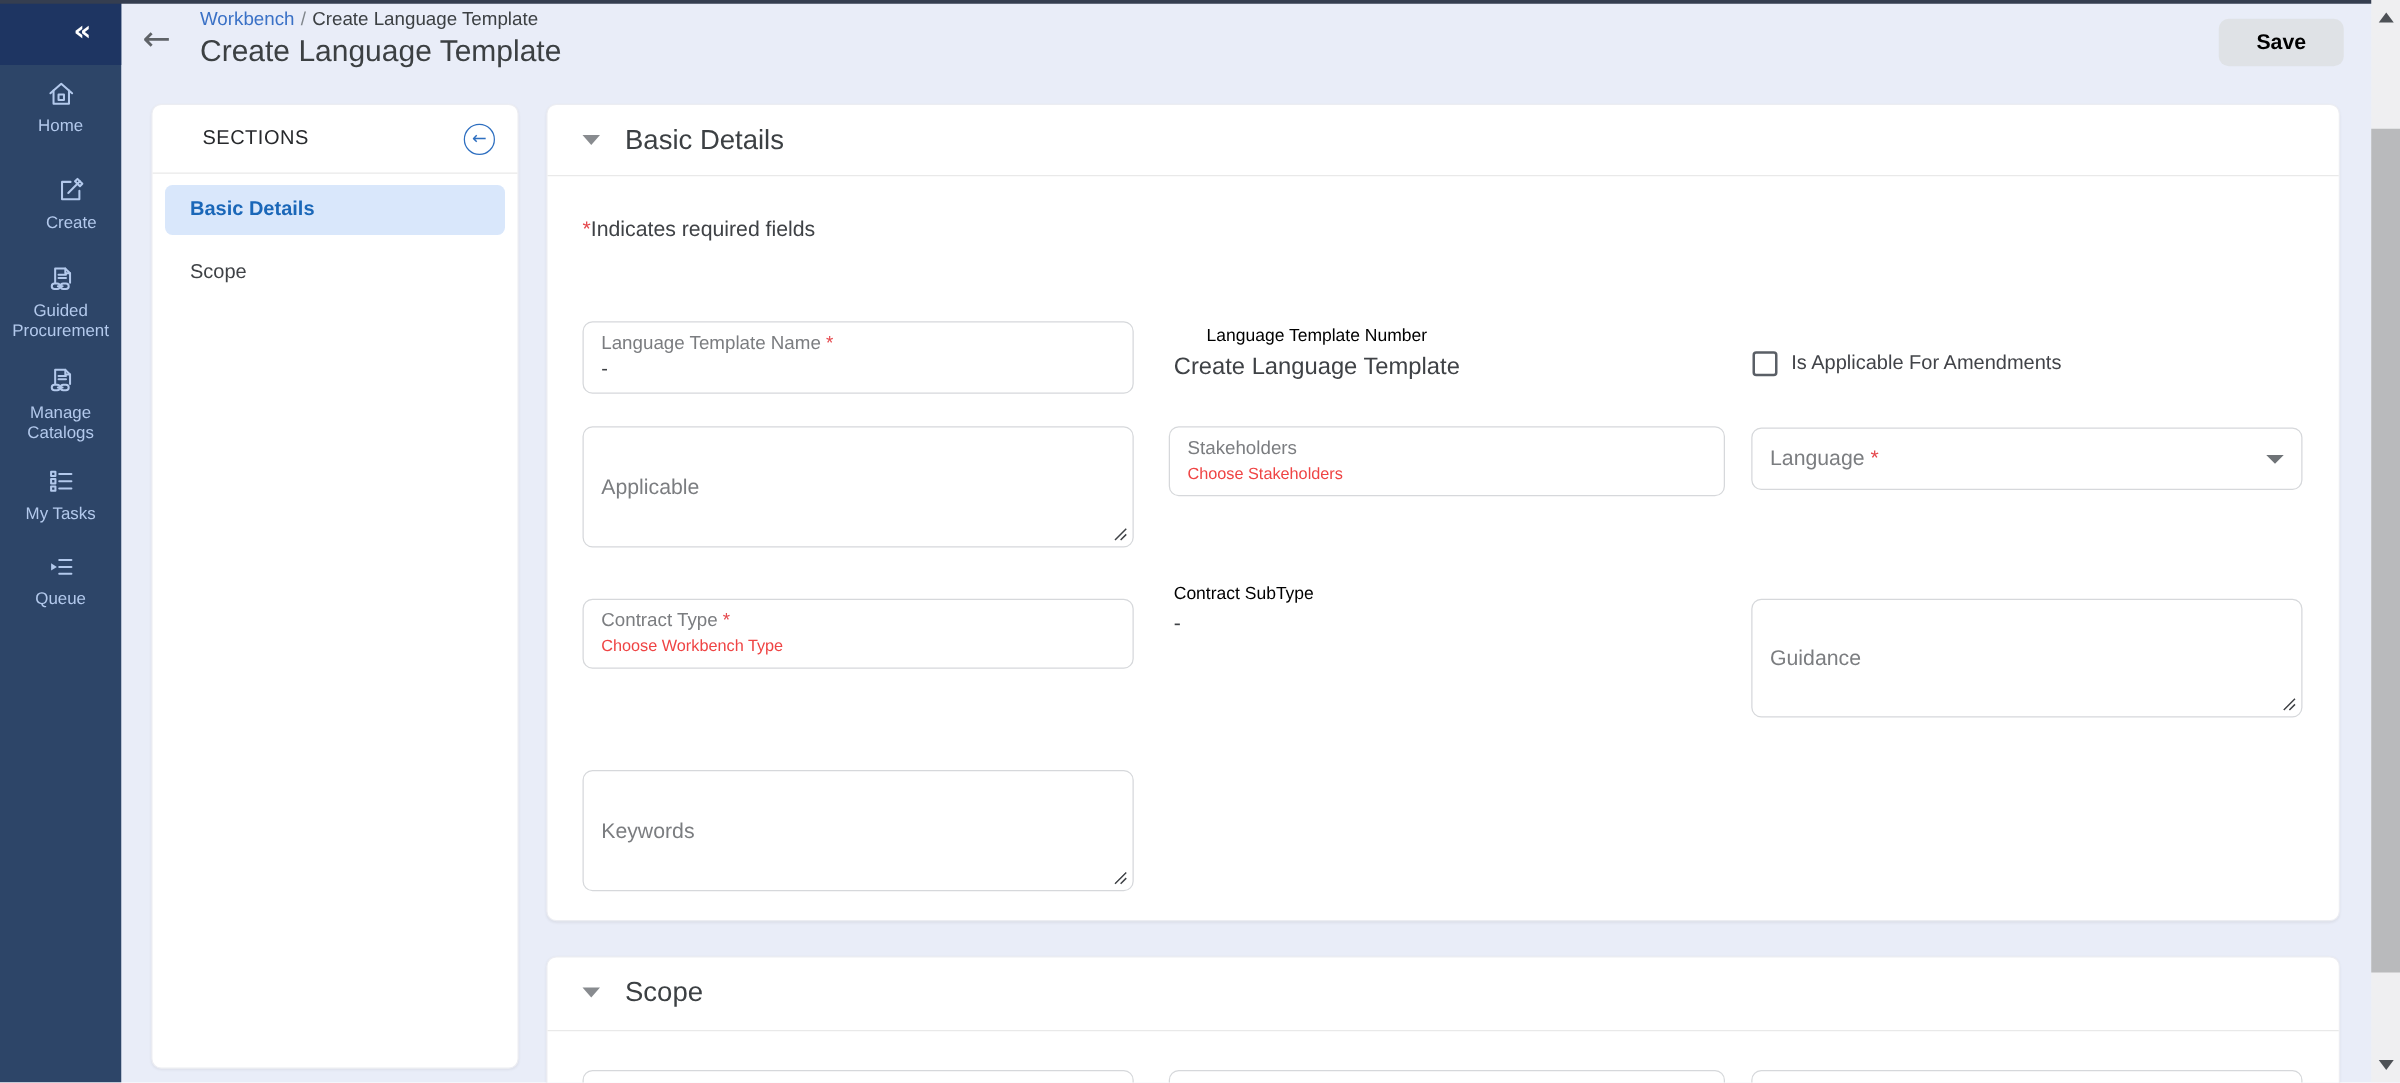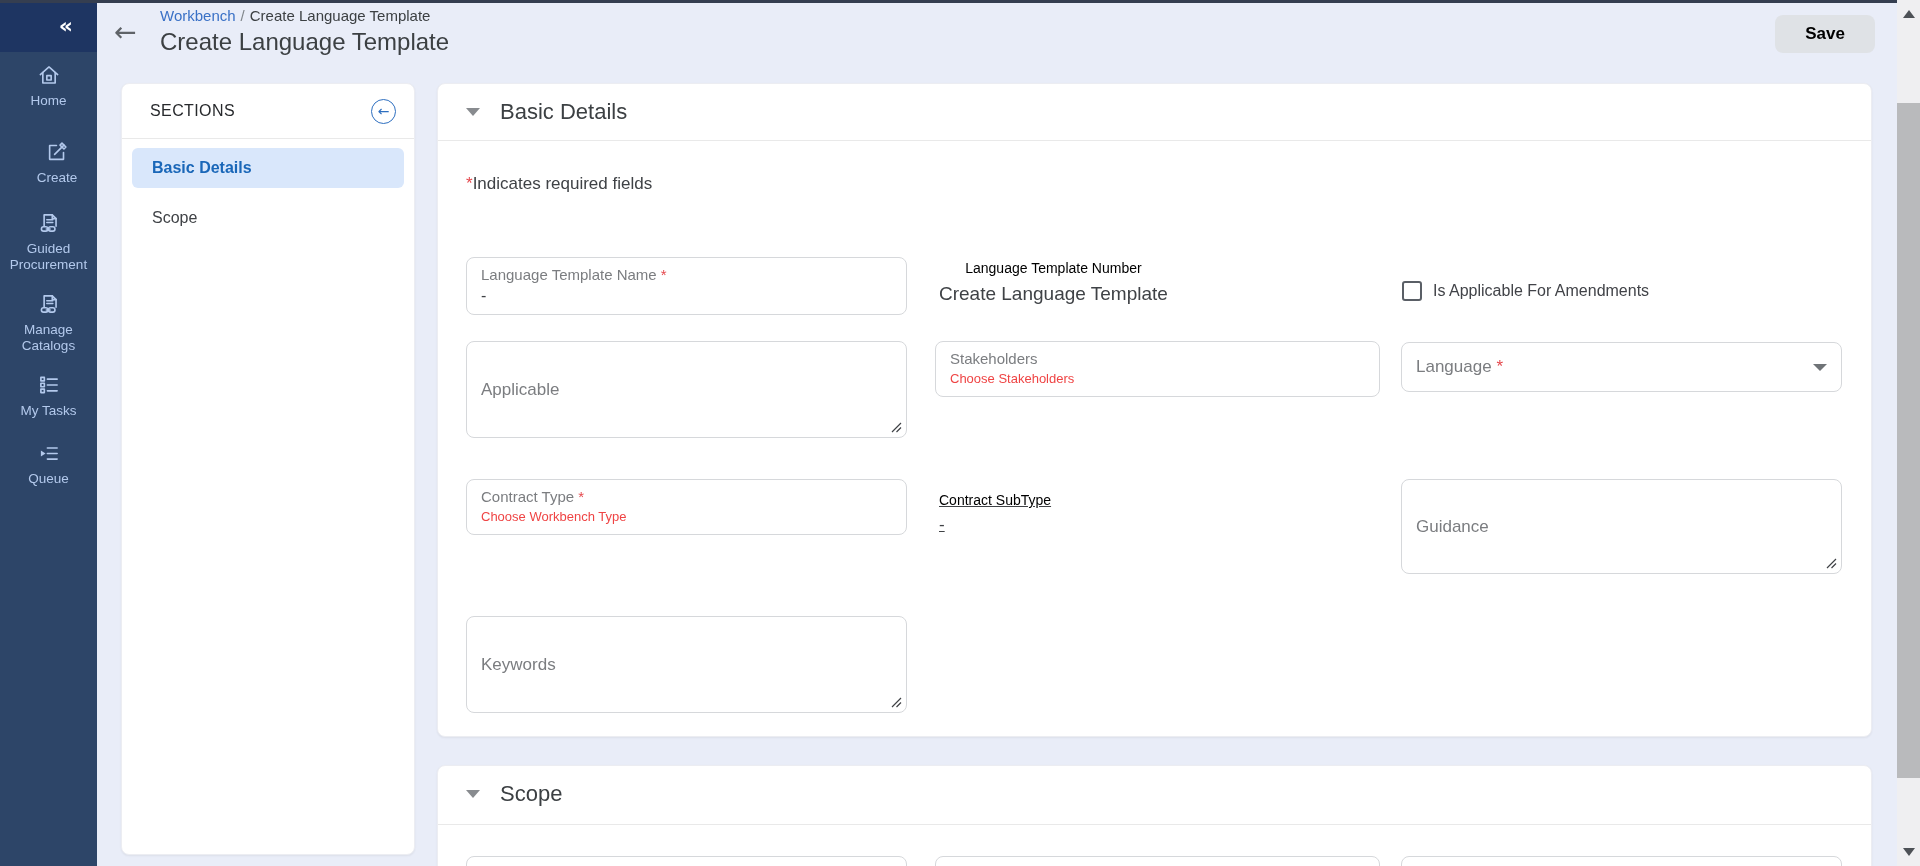--- a/index.html
+++ b/index.html
@@ -46,21 +46,21 @@
 
   
   .card {
     position:absolute; background:#ffffff; border:1px solid #ecedf2; border-radius:8px;
     box-shadow:0 1px 2px rgba(60,64,67,.08);
   }
   .card-divider { position:absolute; left:0; right:0; height:1px; background:#e9e9e9; }
 
   
   .sections-card { left:121px; top:83px; width:294px; height:772px; }
-  .sections-head { height:54px; display:flex; align-items:center; padding:0 18px 0 28px;text-align:right; }
+  .sections-head { height:54px; display:flex; align-items:center; padding:0 18px 0 40px;text-align:right; }
   .sections-title { font-size:16px; color:#27292c; letter-spacing:.4px; }
   .panel-collapse-btn {
     margin-left:auto; width:25px; height:25px; border-radius:50%;
     border:1.5px solid #2e6fc0; background:#fff; color:#2e6fc0;
     display:flex; align-items:center; justify-content:center;
     font-size:14px; line-height:1; cursor:pointer;
   }
   .section-item {
     margin:10px 10px 10px 10px; height:40px; border-radius:6px;
     display:flex; align-items:center; padding-left:20px;
@@ -249,21 +249,21 @@
   <div class="select-box" style="left:963px; top:258px; width:441px; height:50px;">
     <span class="select-label"><span>Language</span>&nbsp;<span class="req">*</span></span>
     <span class="caret-down"></span>
   </div>
 
   <div class="field-box" style="left:28px; top:395px; width:441px; height:56px;">
     <div class="fb-label"><span>Contract Type</span>&nbsp;<span class="req">*</span></div>
     <div class="fb-link">Choose Workbench Type</div>
   </div>
 
-  <div class="text-field" style="left:501px; top:408px;text-decoration:underline;">
+  <div class="text-field" style="left:501px; top:382px;">
     <div class="tf-label">Contract SubType</div>
     <div class="tf-value small">-</div>
   </div>
 
   <div class="textarea-box" style="left:963px; top:395px; width:441px; height:95px;">
     <span class="ta-placeholder">Guidance</span>
     <svg class="resize-handle" width="12" height="12" viewBox="0 0 12 12">
       <path d="M2 11 L11 2 M6.5 11 L11 6.5" stroke="#3f4246" stroke-width="1.2" fill="none"></path>
     </svg>
   </div>

